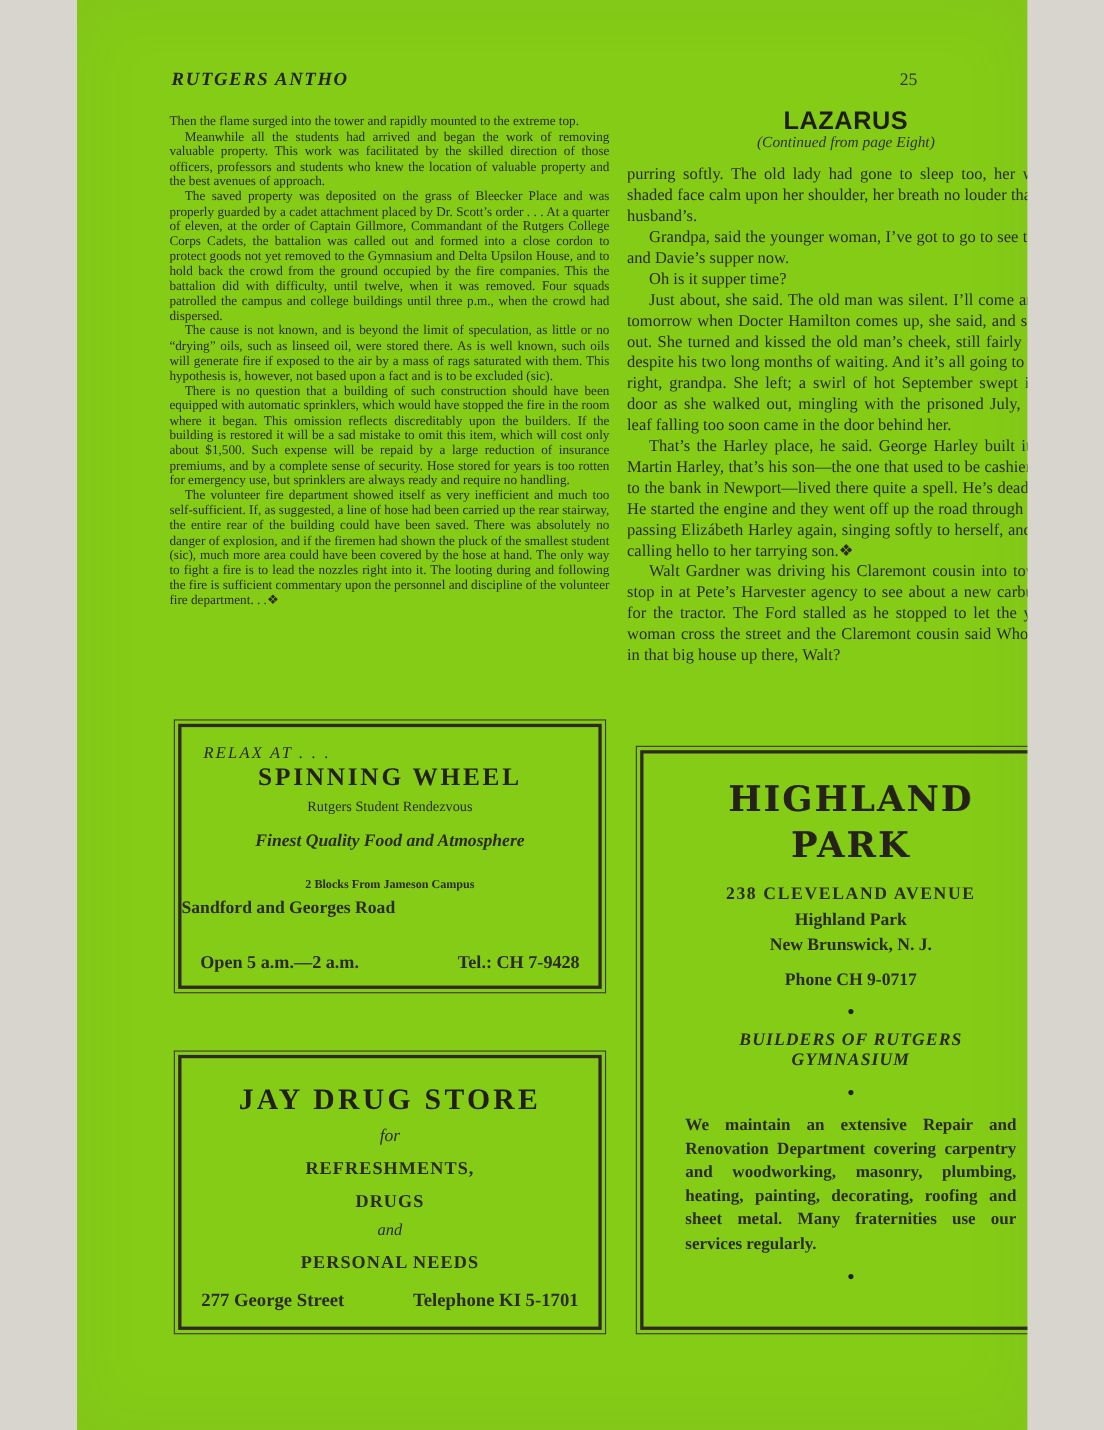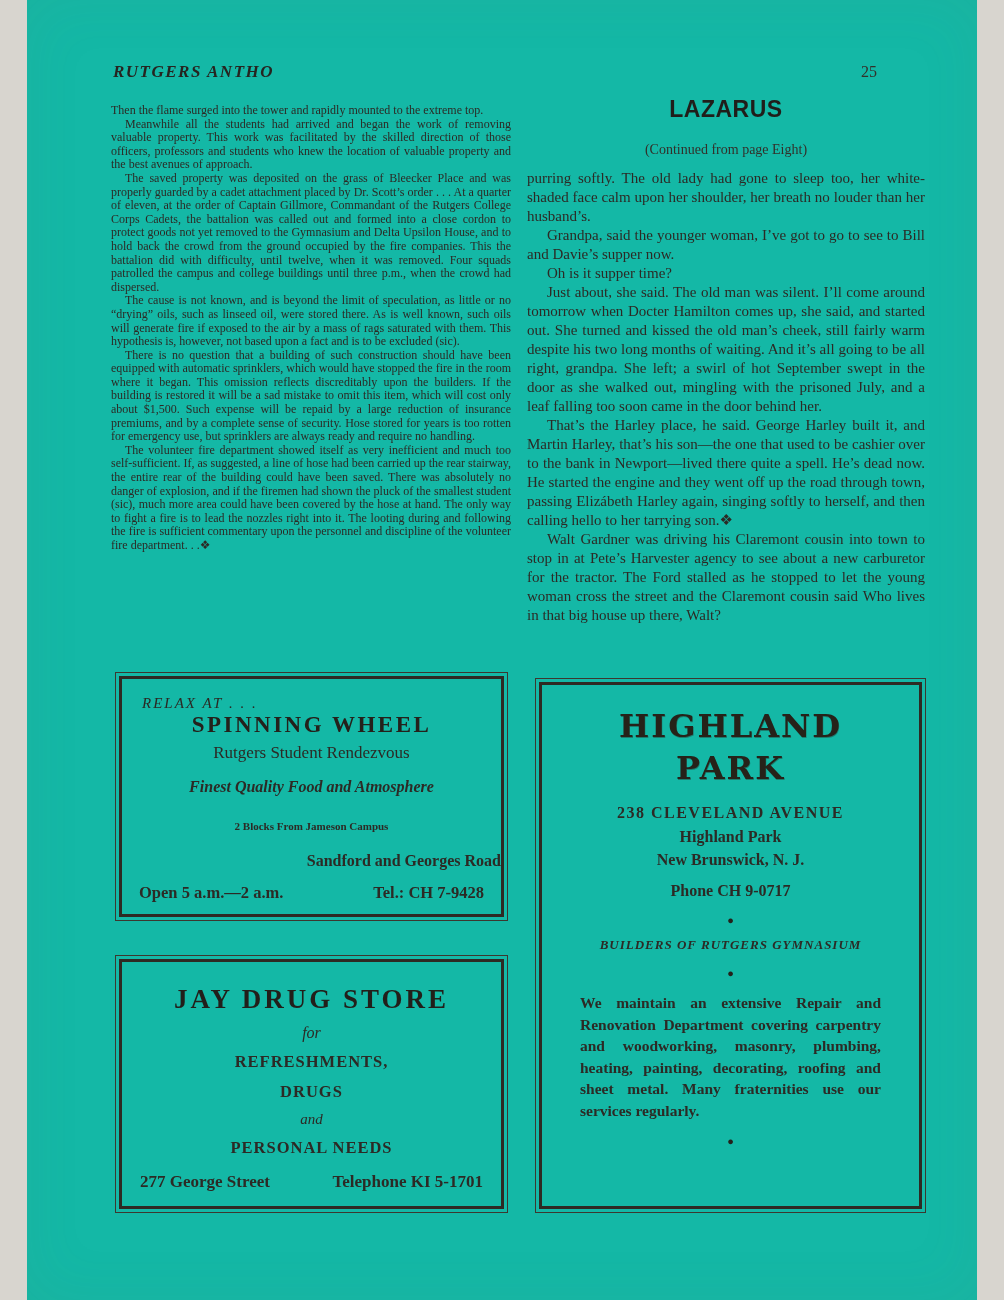--- a/index.html
+++ b/index.html
@@ -1,21 +1,21 @@
 <!DOCTYPE html>
 <html lang="en"><head>
 <meta charset="utf-8">
 <style>
   html,body{margin:0;padding:0;}
   body{background:#d8d5cf;}
   .page{
     position:relative;
-    width:950px;height:1300px;
+    width:864px;height:1300px;
     margin:0 auto;
-    background:#14b8a6;
+    background:#84cc16;
     color:#2c2a25;
     font-family:"Liberation Serif","DejaVu Serif",serif;
     overflow:hidden;
     box-shadow:inset 0 0 60px rgba(120,110,90,0.08);
   }
 
   
   .page-header{
     position:absolute;top:62px;left:86px;right:100px;
     display:flex;justify-content:space-between;align-items:baseline;
@@ -36,48 +36,48 @@
   .col-left p.indent{text-indent:14px;}
 
   .col-right{position:absolute;left:500px;top:96px;width:398px;}
   .lazarus-title{
     text-align:center;
     font-family:"Liberation Sans","DejaVu Sans",sans-serif;
     font-weight:bold;font-size:23px;letter-spacing:0.5px;color:#201e1a;
     margin:0;
   }
   .lazarus-sub{
-    text-align:center;font-size:14px;margin-top:19px;color:#33302a;
+    text-align:center;font-style:italic;font-size:14px;margin-top:0;color:#33302a;
   }
   .lazarus-body{
     margin-top:11px;font-size:15px;line-height:19px;text-align:justify;
     hyphens:auto;-webkit-hyphens:auto;
   }
   .lazarus-body p{margin:0;}
   .lazarus-body p.indent{text-indent:20px;}
 
   
   .ad{position:absolute;box-sizing:border-box;}
   .ad-outer{
     border:1.5px solid #3c382f;padding:3px;
     width:100%;height:100%;box-sizing:border-box;
   }
   .ad-inner{
     border:3px solid #2e2a23;width:100%;height:100%;
     box-sizing:border-box;position:relative;overflow:hidden;
   }
 
   
-  .ad-spinning{left:88px;top:672px;width:393px;height:249px;}
+  .ad-spinning{left:88px;top:654px;width:393px;height:249px;}
   .sw-tagline{font-style:italic;font-size:15px;letter-spacing:2px;margin:16px 0 0 20px;color:#2b2823;}
   .sw-name{text-align:center;font-weight:bold;font-size:23px;letter-spacing:2.5px;color:#24211b;}
-  .sw-sub{text-align:center;font-size:17px;margin-top:5px;}
+  .sw-sub{text-align:center;font-size:13px;margin-top:5px;}
   .sw-slogan{text-align:center;font-weight:bold;font-style:italic;font-size:16px;margin-top:15px;}
   .sw-loc1{text-align:center;font-weight:bold;font-size:11px;margin-top:24px;}
-  .sw-loc2{text-align:right;font-weight:bold;font-size:16px;margin-top:20px;}
+  .sw-loc2{text-align:left;font-weight:bold;font-size:16px;margin-top:7px;}
   .sw-bottom{
     position:absolute;left:17px;right:17px;bottom:11px;
     display:flex;justify-content:space-between;font-size:16.5px;font-weight:600;
   }
 
   
   .ad-jay{left:88px;top:955px;width:393px;height:258px;}
   .jd-name{text-align:center;font-weight:bold;font-size:27px;letter-spacing:3px;margin-top:22px;color:#221f1a;}
   .jd-for{text-align:center;font-style:italic;font-size:16px;margin-top:9px;}
   .jd-item{text-align:center;font-weight:600;font-size:16.5px;letter-spacing:1px;margin-top:10px;}
@@ -94,21 +94,21 @@
     font-family:"DejaVu Serif","Liberation Serif",serif;
     font-weight:bold;font-size:32px;line-height:42px;letter-spacing:2px;
     margin-top:20px;color:#262219;
     text-shadow:0.5px 0.5px 0 rgba(40,35,25,0.4);
   }
   .hp-addr1{font-weight:600;font-size:16px;letter-spacing:1.5px;margin-top:15px;}
   .hp-addr2{font-size:16px;font-weight:600;margin-top:6px;}
   .hp-addr3{font-size:16px;font-weight:600;margin-top:5px;}
   .hp-phone{font-size:16px;font-weight:600;margin-top:13px;}
   .hp-bullet{font-size:11px;margin-top:14px;color:#24211b;}
-  .hp-builders{font-weight:bold;font-style:italic;font-size:13px;letter-spacing:1px;margin-top:11px;}
+  .hp-builders{font-weight:bold;font-style:italic;font-size:16px;letter-spacing:1px;margin-top:11px;}
   .hp-body{
     text-align:justify;font-size:15.5px;line-height:21.5px;font-weight:600;
     margin-top:13px;hyphens:auto;-webkit-hyphens:auto;
   }
 </style>
 </head>
 <body>
 
 <div class="page">
 

